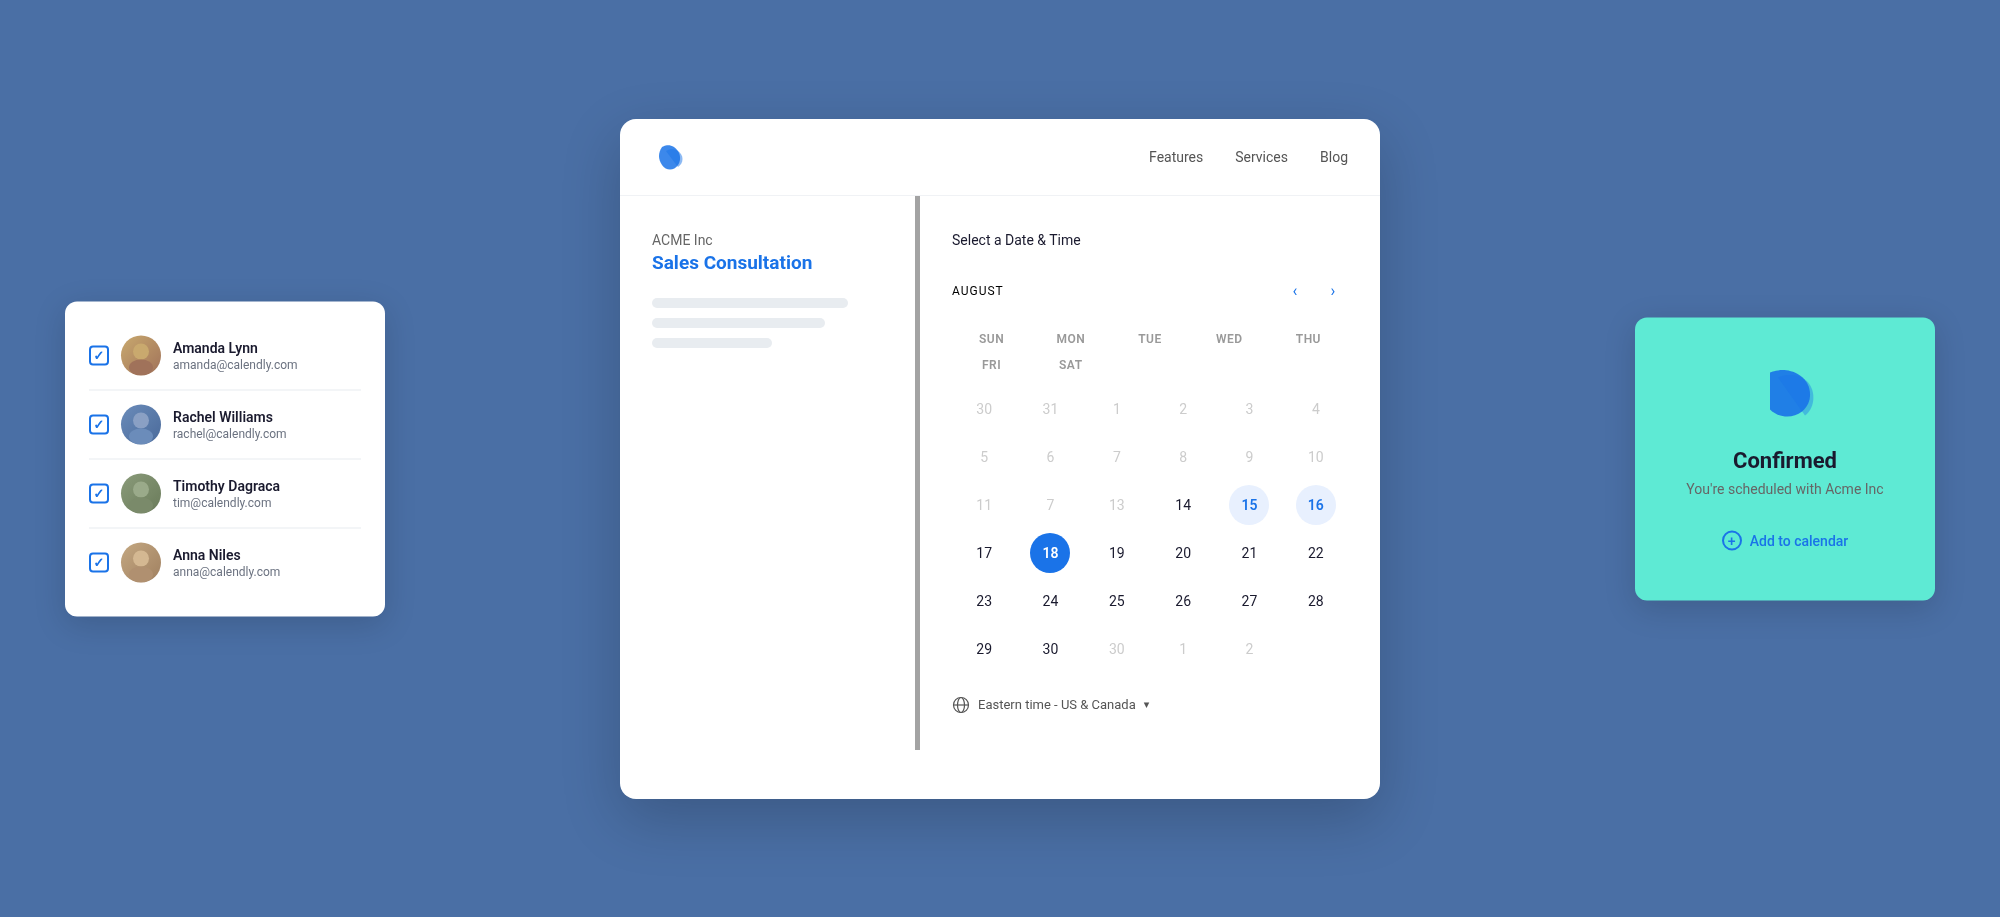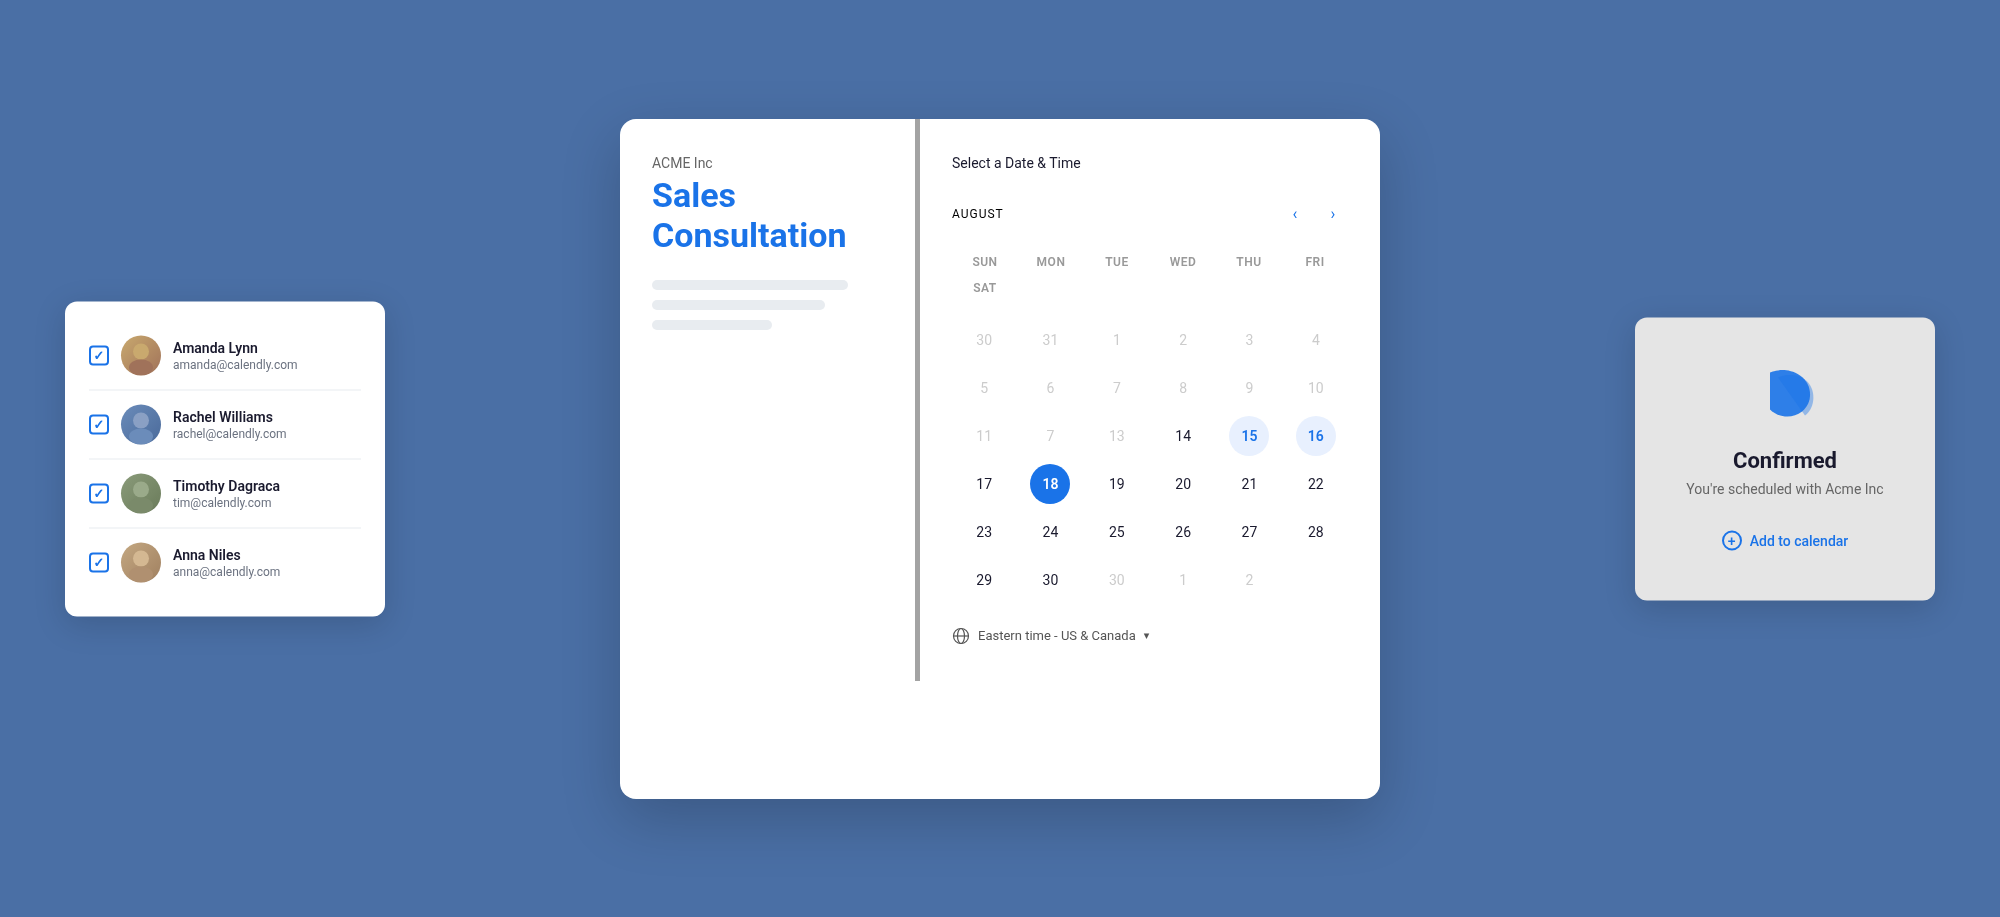--- a/index.html
+++ b/index.html
@@ -133,21 +133,21 @@
       padding: 36px 32px;
       border-right: 5px solid #a3a3a3;
       flex-shrink: 0;
     }
     .company-name {
       font-size: 14px;
       color: #666;
       margin-bottom: 4px;
     }
     .event-title {
-      font-size: 34px;
+      font-size: 19px;
       font-weight: 700;
       color: #1a73e8;
       margin-bottom: 20px;
       line-height: 1.2;
     }
     .event-meta {
       margin-bottom: 28px;
     }
     .event-meta-item {
       display: flex;
@@ -214,22 +214,22 @@
       color: #1a73e8;
       font-size: 16px;
       margin-left: 8px;
     }
 
     .calendar-grid {
       width: 100%;
     }
     .day-headers {
       display: grid;
-      grid-template-columns: repeat(6, 1fr);
-      margin-bottom: 16px;
+      grid-template-columns: repeat(5, 1fr);
+      margin-bottom: 8px;
     }
     .day-header {
       text-align: center;
       font-size: 12px;
       font-weight: 600;
       color: #999;
       padding: 6px 0;
       letter-spacing: 0.5px;
     }
     .calendar-days {
@@ -273,21 +273,21 @@
       color: #555;
     }
     .timezone-caret { font-size: 11px; color: #555; }
 
     
     .confirm-panel {
       position: absolute;
       right: 65px;
       top: 50%;
       transform: translateY(-50%);
-      background: #e5e5e5;
+      background: #5eead4;
       border-radius: 12px;
       padding: 40px 32px;
       width: 300px;
       box-shadow: 0 8px 32px rgba(0,0,0,0.15);
       text-align: center;
     }
     .confirm-logo {
       width: 70px;
       height: 70px;
       margin: 0 auto 20px;
@@ -392,20 +392,33 @@
     </div>
     <div class="contact-info">
       <div class="name">Anna Niles</div>
       <div class="email">anna@calendly.com</div>
     </div>
   </div>
 </div>
 
 <div class="main-panel">
 
+  <div class="navbar">
+    <div class="navbar-logo">
+      <svg class="logo-shape" viewBox="0 0 36 36" xmlns="http://www.w3.org/2000/svg">
+        <path d="M10 8 C10 8, 16 4, 22 8 C28 12, 30 20, 26 26 C22 32, 14 32, 10 26 C6 20, 6 14, 10 8 Z" fill="#1a73e8" opacity="0.85"></path>
+        <path d="M14 12 C14 12, 20 8, 26 12 C32 16, 32 24, 26 28" fill="#1a73e8" opacity="0.5"></path>
+      </svg>
+    </div>
+    <div class="nav-links">
+      <span class="nav-link">Features</span>
+      <span class="nav-link">Services</span>
+      <span class="nav-link">Blog</span>
+    </div>
+  </div>
 
   <div class="content-area">
 
     <div class="event-info">
       <div class="company-name">ACME Inc</div>
       <div class="event-title">Sales Consultation</div>
       <div class="skeleton-lines">
         <div class="skeleton-line long"></div>
         <div class="skeleton-line medium"></div>
         <div class="skeleton-line short"></div>

